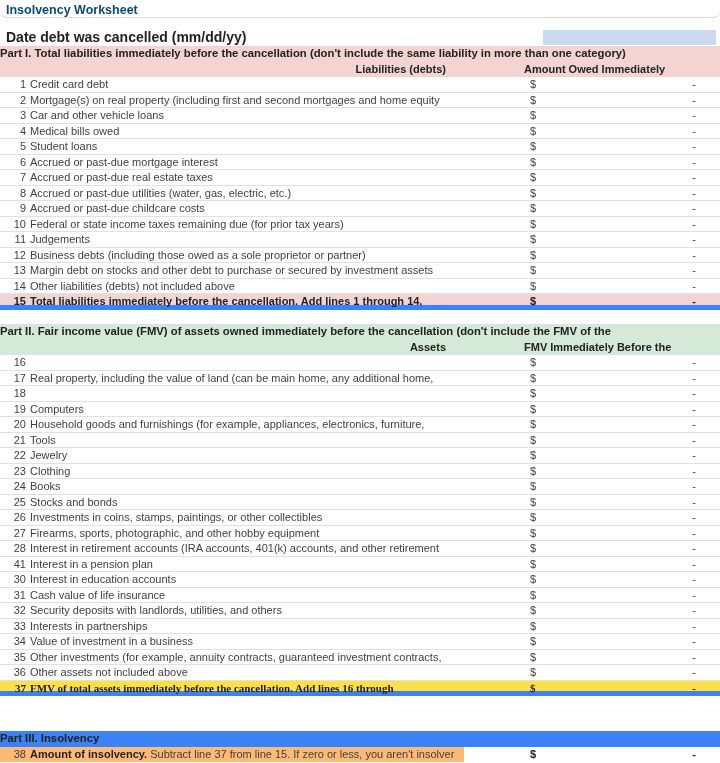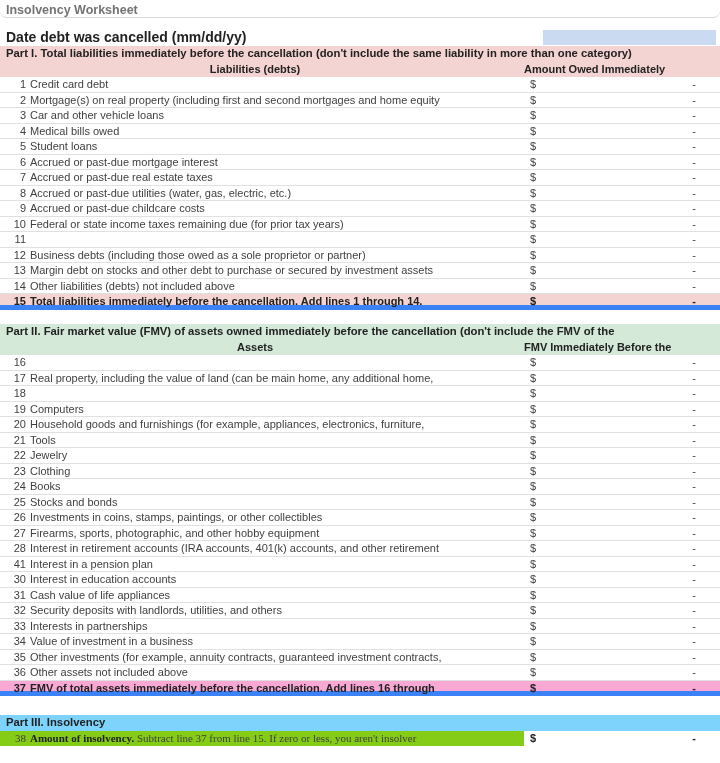--- a/index.html
+++ b/index.html
@@ -4,49 +4,49 @@
 <style>
   html,body{margin:0;padding:0;background:#fff;}
   .page{
     position:relative;width:720px;height:763px;background:#ffffff;
     font-family:"Liberation Sans","DejaVu Sans",sans-serif;
     font-size:11px;color:#3f3f3f;overflow:hidden;
   }
   .b{font-weight:bold;color:#222;}
   
   .title-row{height:18px;box-sizing:border-box;border-bottom:1px solid #d8d8d8;
-    padding:3px 0 0 6px;font-weight:bold;font-size:12.5px;color:#737373;border-radius:7px;}
+    padding:3px 0 0 6px;font-weight:bold;font-size:12.5px;color:#0c4a6e;border-radius:7px;}
   .spacer-sm{height:11px;}
   .spacer-md{height:14.5px;}
   .spacer-lg{height:19px;}
   
   .date-row{position:relative;height:17px;line-height:17px;}
   .date-label{padding-left:6px;font-weight:bold;color:#222;font-size:14px;}
   .date-cell{position:absolute;left:543px;right:4px;top:1px;bottom:1px;background:#cadaf0;}
   
-  .band-l1{height:15.5px;line-height:15.5px;padding-left:6px;font-weight:bold;color:#222;font-size:11.3px;white-space:nowrap;overflow:hidden;}
+  .band-l1{height:15.5px;line-height:15.5px;font-weight:bold;color:#222;font-size:11.3px;white-space:nowrap;overflow:hidden;}
   .band-l2{position:relative;height:15.5px;line-height:15.5px;font-weight:bold;color:#222;}
-  .band-l2 .col-desc{position:absolute;left:40px;width:430px;text-align:center;}
+  .band-l2 .col-desc{position:absolute;left:16px;width:430px;text-align:right;}
   .band-l2 .col-amt{position:absolute;left:524px;right:4px;padding-right:15px;white-space:nowrap;}
   .pink{background:#f3d4d2;}
   .green{background:#d4e9d7;}
-  .blue{background:#7dd3fc;}
+  .blue{background:#3b82f6;margin-top:16px;}
   
   .row{position:relative;height:15.5px;line-height:15px;box-sizing:border-box;border-bottom:1px solid #e1e1e1;}
   .row .num{position:absolute;left:0;width:26px;text-align:right;}
   .row .desc{position:absolute;left:30px;width:494px;white-space:nowrap;overflow:hidden;}
   .row .amt{position:absolute;left:524px;right:4px;top:0;bottom:0;}
   .row .cur{position:absolute;left:6px;}
   .row .val{position:absolute;right:20px;}
   .row.total{font-weight:bold;color:#222;border-bottom:5px solid #3b82f6;}
   .row.total.p1{background:#f3d4d2;}
-  .row.total.p2{background:#f9a8d4;}
+  .row.total.p2{background:#fde047;font-family:Liberation Serif, serif;}
   
   .row38{position:relative;height:15.5px;line-height:15px;}
-  .row38 .bluepart{position:absolute;left:0;top:0;bottom:0;width:524px;background:#84cc16;overflow:hidden;white-space:nowrap;font-family:Liberation Serif, serif;}
+  .row38 .bluepart{position:absolute;left:0;top:0;bottom:0;width:464px;background:#fdba74;overflow:hidden;white-space:nowrap;}
   .row38 .num{position:absolute;left:0;width:26px;text-align:right;}
   .row38 .desc{position:absolute;left:30px;right:0;white-space:nowrap;overflow:hidden;}
   .row38 .amt{position:absolute;left:524px;right:4px;top:0;bottom:0;font-weight:bold;color:#222;}
   .row38 .cur{position:absolute;left:6px;}
   .row38 .val{position:absolute;right:20px;}
   .solvent-row{position:relative;height:15.5px;margin-top:43px;}
   .solvent-cell{position:absolute;left:535px;right:4px;top:0;bottom:0;background:#c6e3c9;
     text-align:center;line-height:15.5px;font-weight:bold;color:#1f3d22;border-bottom:1px solid #a8c3ab;}
 </style>
 </head>
@@ -147,20 +147,21 @@
       <div class="row">
         <span class="num">10</span>
         <span class="desc">Federal or state income taxes remaining due (for prior tax years)</span>
         <span class="amt">
           <span class="cur">$</span>
           <span class="val">-</span>
         </span>
       </div>
       <div class="row">
         <span class="num">11</span>
+        <span class="desc">Judgements</span>
         <span class="amt">
           <span class="cur">$</span>
           <span class="val">-</span>
         </span>
       </div>
       <div class="row">
         <span class="num">12</span>
         <span class="desc">Business debts (including those owed as a sole proprietor or partner)</span>
         <span class="amt">
           <span class="cur">$</span>
@@ -189,21 +190,21 @@
         <span class="amt">
           <span class="cur">$</span>
           <span class="val">-</span>
         </span>
       </div>
     </div>
 
   <div class="spacer-md"></div>
 
   <div class="band green">
-    <div class="band-l1">Part II. Fair market value (FMV) of assets owned immediately before the cancellation (don't include the FMV of the</div>
+    <div class="band-l1">Part II. Fair income value (FMV) of assets owned immediately before the cancellation (don't include the FMV of the</div>
     <div class="band-l2">
       <span class="col-desc">Assets</span>
       <span class="col-amt">FMV Immediately Before the</span>
     </div>
   </div>
 
   <div id="part2-rows">
       <div class="row">
         <span class="num">16</span>
         <span class="amt">
@@ -317,21 +318,21 @@
       <div class="row">
         <span class="num">30</span>
         <span class="desc">Interest in education accounts</span>
         <span class="amt">
           <span class="cur">$</span>
           <span class="val">-</span>
         </span>
       </div>
       <div class="row">
         <span class="num">31</span>
-        <span class="desc">Cash value of life appliances</span>
+        <span class="desc">Cash value of life insurance</span>
         <span class="amt">
           <span class="cur">$</span>
           <span class="val">-</span>
         </span>
       </div>
       <div class="row">
         <span class="num">32</span>
         <span class="desc">Security deposits with landlords, utilities, and others</span>
         <span class="amt">
           <span class="cur">$</span>

